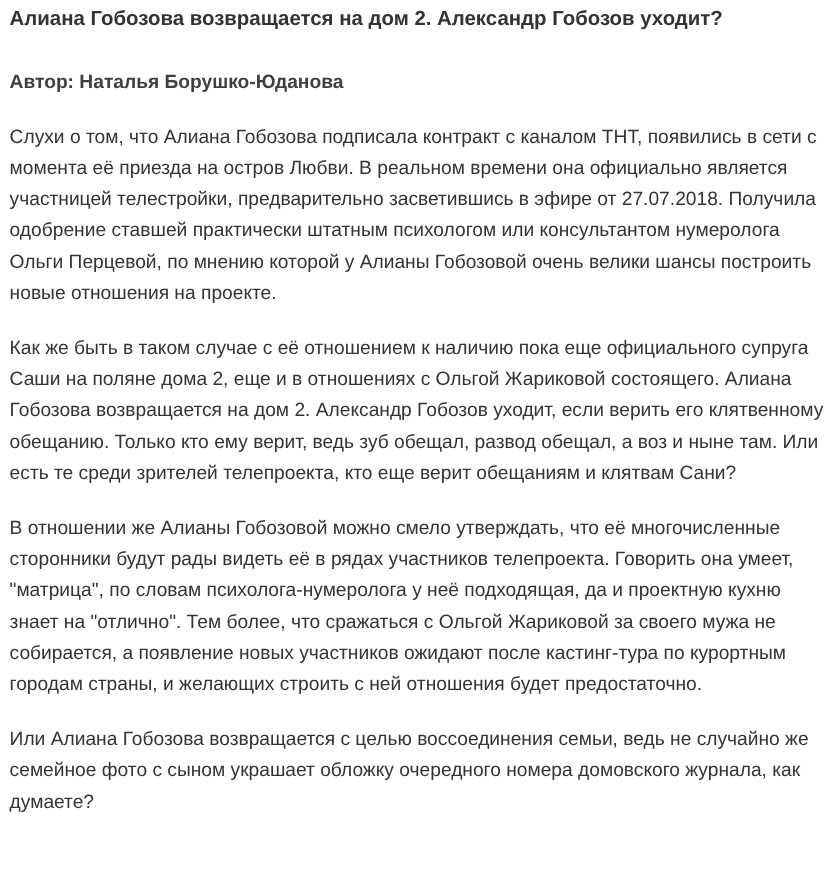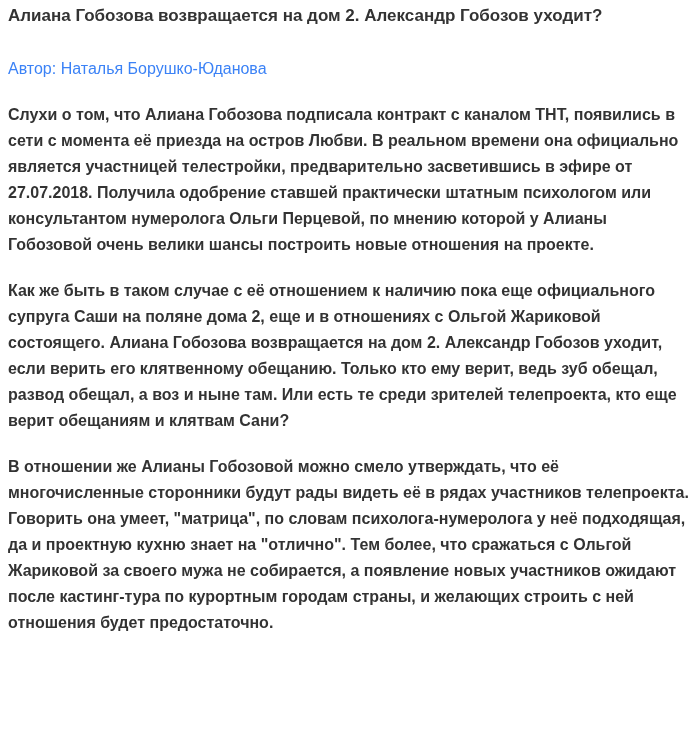--- a/index.html
+++ b/index.html
@@ -24,41 +24,42 @@
     margin: 4px 0 0 0;
     font-size: 17px;
     line-height: 24px;
     font-weight: 600;
     color: #333333;
   }
   .author-line {
     margin: 28px 0 0 0;
     font-size: 16px;
     line-height: 26px;
-    font-weight: 400;
-    color: #3b82f6;
+    font-weight: 700;
+    color: #404040;
   }
   .article-paragraph {
     margin: 20px 0 0 0;
     font-size: 16px;
     line-height: 26px;
-    font-weight: 700;
+    font-weight: 400;
     color: #333333;
   }
   .article-paragraph:first-of-type {
     margin-top: 22px;
   }
 </style>
 </head>
 <body>
 
 <div class="article">
   <h1 class="article-title">Алиана Гобозова возвращается на дом 2. Александр Гобозов уходит?</h1>
 
   <p class="author-line">Автор: Наталья Борушко-Юданова</p>
 
   <p class="article-paragraph">Слухи о том, что Алиана Гобозова подписала контракт с каналом ТНТ, появились в сети с момента её приезда на остров Любви. В реальном времени она официально является участницей телестройки, предварительно засветившись в эфире от 27.07.2018. Получила одобрение ставшей практически штатным психологом или консультантом нумеролога Ольги Перцевой, по мнению которой у Алианы Гобозовой очень велики шансы построить новые отношения на проекте.</p>
 
   <p class="article-paragraph">Как же быть в таком случае с её отношением к наличию пока еще официального супруга Саши на поляне дома 2, еще и в отношениях с Ольгой Жариковой состоящего. Алиана Гобозова возвращается на дом 2. Александр Гобозов уходит, если верить его клятвенному обещанию. Только кто ему верит, ведь зуб обещал, развод обещал, а воз и ныне там. Или есть те среди зрителей телепроекта, кто еще верит обещаниям и клятвам Сани?</p>
 
   <p class="article-paragraph">В отношении же Алианы Гобозовой можно смело утверждать, что её многочисленные сторонники будут рады видеть её в рядах участников телепроекта. Говорить она умеет, "матрица", по словам психолога-нумеролога у неё подходящая, да и проектную кухню знает на "отлично". Тем более, что сражаться с Ольгой Жариковой за своего мужа не собирается, а появление новых участников ожидают после кастинг-тура по курортным городам страны, и желающих строить с ней отношения будет предостаточно.</p>
 
+  <p class="article-paragraph">Или Алиана Гобозова возвращается с целью воссоединения семьи, ведь не случайно же семейное фото с сыном украшает обложку очередного номера домовского журнала, как думаете?</p>
 </div>
 
 </body></html>

